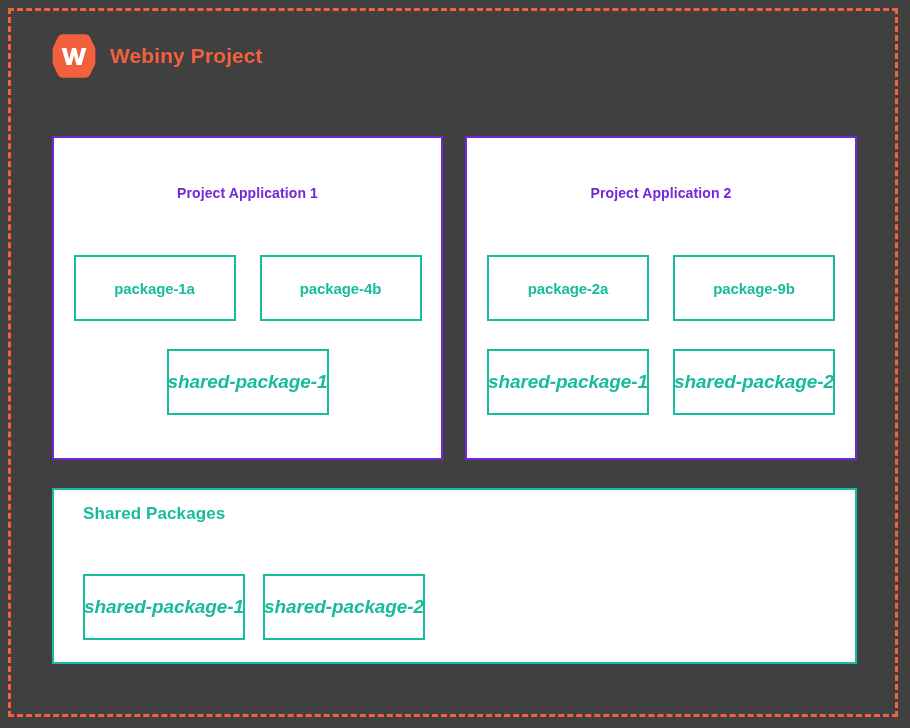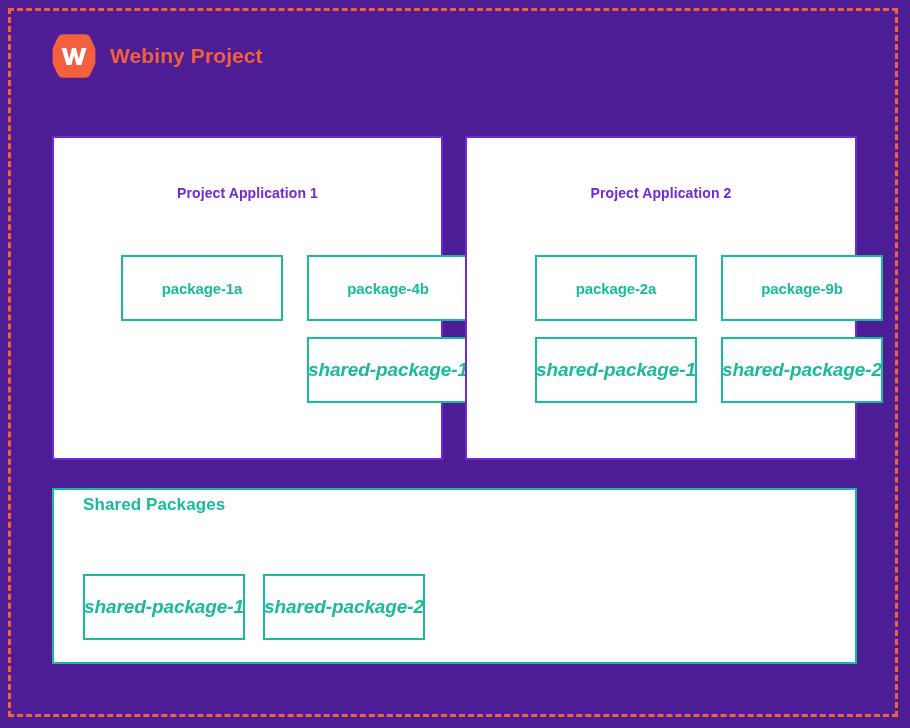--- a/index.html
+++ b/index.html
@@ -10,21 +10,21 @@
   }
   body {
     font-family: "Liberation Sans", "DejaVu Sans", sans-serif;
     -webkit-font-smoothing: antialiased;
   }
 
   #canvas {
     position: relative;
     width: 910px;
     height: 728px;
-    background: #4c1d95;
+    background: #404040;
     overflow: hidden;
   }
 
   
   #outer-frame {
     position: absolute;
     left: 8px;
     top: 8px;
     width: 890px;
     height: 709px;
@@ -81,23 +81,22 @@
     letter-spacing: 0.1px;
   }
 
   .app-grid {
     position: absolute;
     top: 117px;
     left: 0;
     width: 100%;
     display: flex;
     flex-wrap: wrap;
-    justify-content: flex-end;
-    gap: 16px 24px;
-    margin-left: 28px;
+    justify-content: center;
+    gap: 28px 24px;
   }
 
   
   .pkg-box {
     box-sizing: border-box;
     width: 162px;
     height: 66px;
     border: 2px solid #18bc9c;
     background: #ffffff;
     display: flex;
@@ -120,21 +119,21 @@
     left: 52px;
     top: 488px;
     width: 805px;
     height: 176px;
     border: 2px solid #18bc9c;
     background: #ffffff;
   }
   #shared-title {
     position: absolute;
     left: 29px;
-    top: 5px;
+    top: 14px;
     color: #18bc9c;
     font-size: 17px;
     font-weight: bold;
     letter-spacing: 0.1px;
   }
   #shared-grid {
     position: absolute;
     left: 29px;
     top: 84px;
     display: flex;

